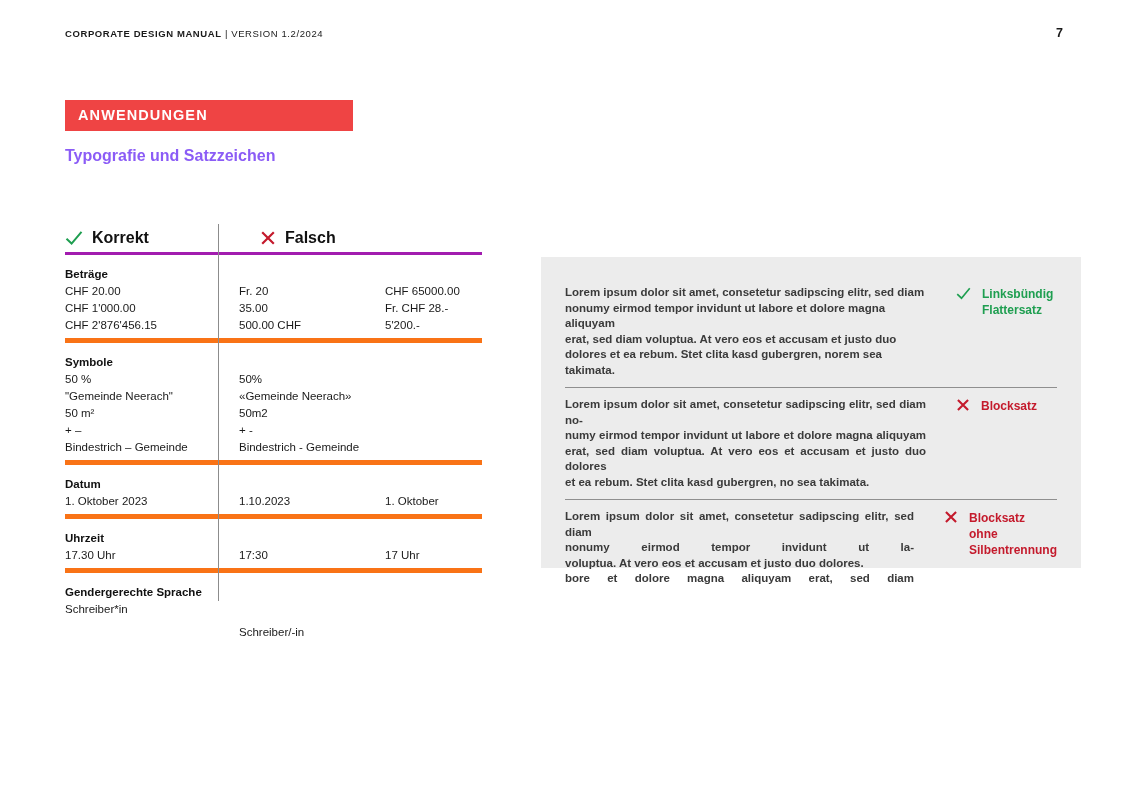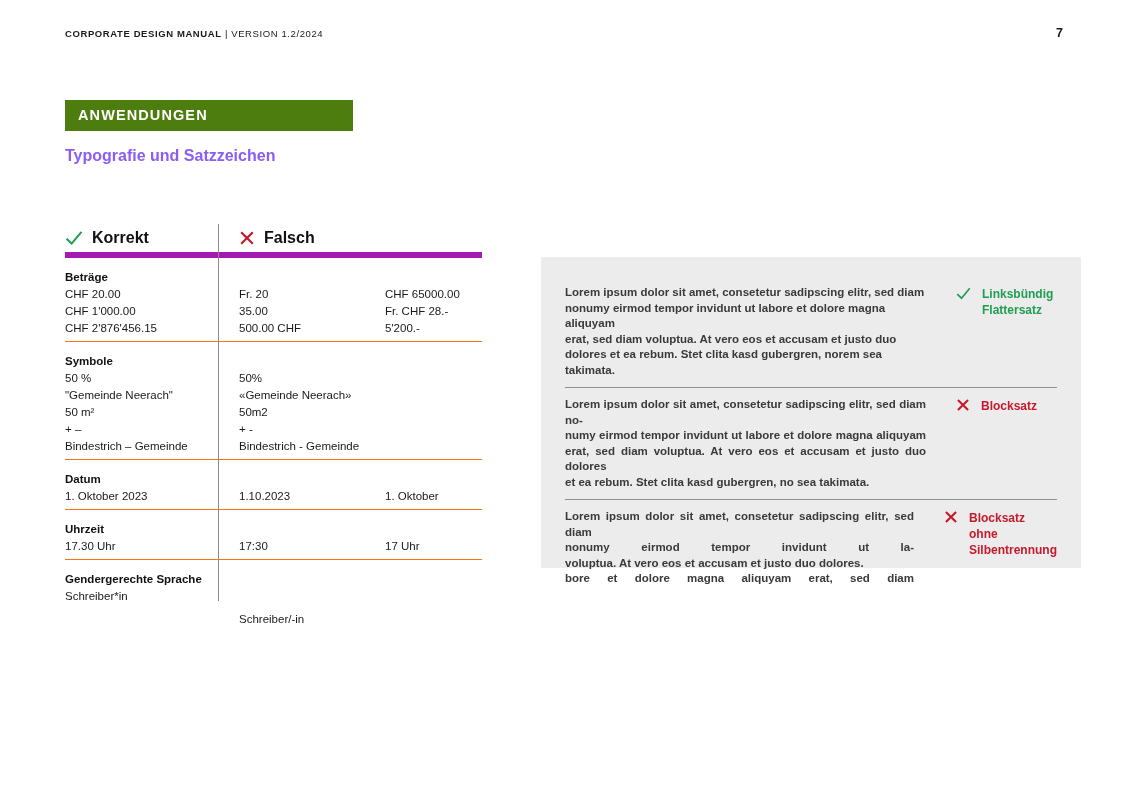--- a/index.html
+++ b/index.html
@@ -11,32 +11,32 @@
   }
 
   
   .meta { position:absolute; left:65px; top:28px; font-size:9.5px; letter-spacing:.6px; color:#1a1a1a; }
   .meta .strong { font-weight:700; }
   .pagenum { position:absolute; left:1056px; top:26px; font-size:12.5px; font-weight:700; }
 
   
   .banner {
     position:absolute; left:65px; top:100px; width:288px; height:31px;
-    background:#4d7c0f; color:#fff; box-sizing:border-box;
+    background:#ef4444; color:#fff; box-sizing:border-box;
     font-size:14.5px; font-weight:700; letter-spacing:1.1px;
     line-height:31px; padding-left:13px;
   }
   .page-title { position:absolute; left:65px; top:147px; margin:0; font-size:16px; font-weight:700; color:#8b5cf6; }
 
   
   .cmp-table { position:absolute; left:65px; top:224px; width:417px; }
   .vline { position:absolute; left:153px; top:0; width:1px; height:377px; background:#8c8c8c; }
-  .tbl-header { display:grid; grid-template-columns:174px 243px; align-items:center; height:28px; border-bottom:6px solid #a21caf; }
+  .tbl-header { display:grid; grid-template-columns:174px 243px; align-items:center; height:28px; border-bottom:3px solid #a21caf;gap:21px; }
   .hdr-cell { display:flex; align-items:center; gap:9px; font-size:16px; font-weight:700; color:#111; }
-  .section { border-bottom:1px solid #f97316; padding:11px 0 4px; }
+  .section { border-bottom:5px solid #f97316; padding:11px 0 4px; }
   .section.last { border-bottom:none; }
   .sec-title { font-weight:700; font-size:11.5px; line-height:17px; color:#111; }
   .sec-cols { display:grid; grid-template-columns:174px 146px 97px; align-items:start; }
   .cell-line { font-size:11.5px; line-height:17px; color:#1a1a1a; white-space:nowrap; }
   .col.offset { margin-top:23px; }
 
   
   .panel {
     position:absolute; left:541px; top:257px; width:540px; height:311px;
     background:#ECECEC; box-sizing:border-box; padding:28px 24px 0 24px;

